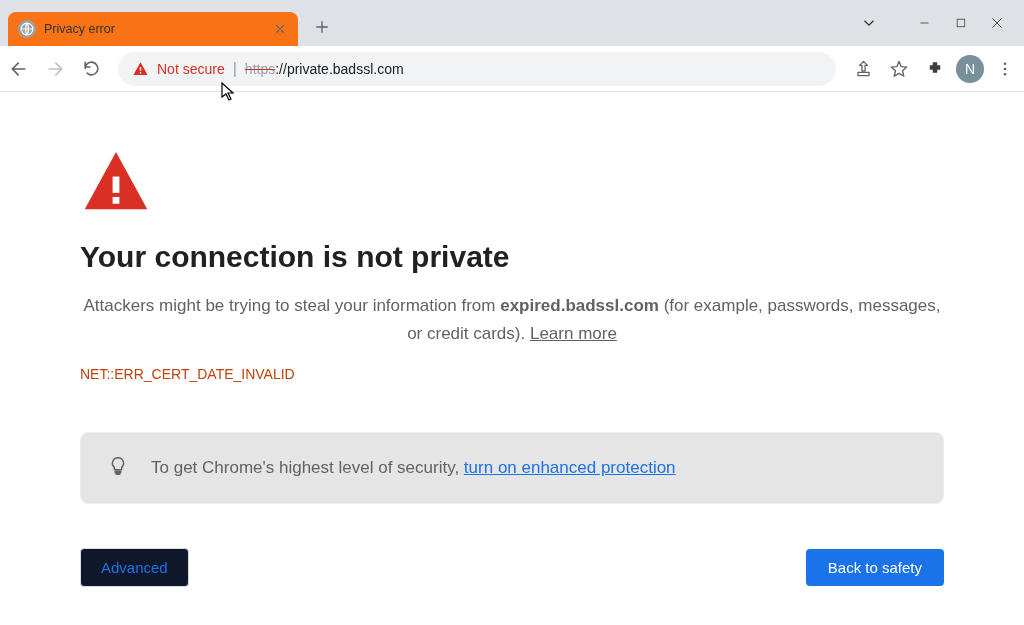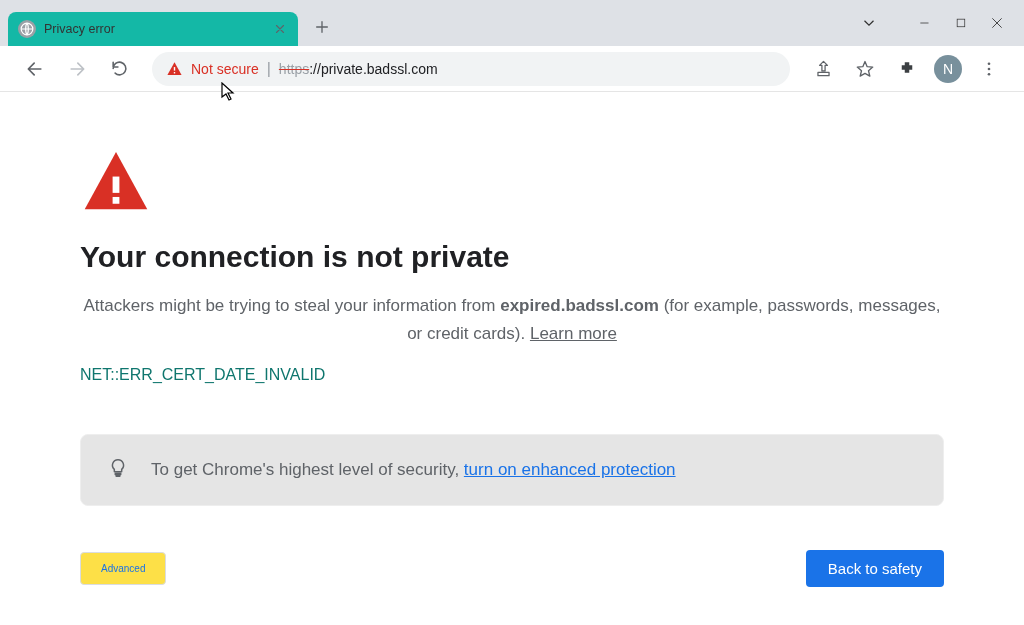--- a/index.html
+++ b/index.html
@@ -2,56 +2,56 @@
 <html><head>
   <meta charset="utf-8">
   <style>
     * { margin: 0; padding: 0; box-sizing: border-box; font-family: "Segoe UI", Arial, sans-serif; }
     body { width: 1024px; height: 625px; background: #fff; overflow: hidden; position: relative; }
 
     
     .titlebar { height: 46px; background: #dee1e6; display: flex; align-items: center; position: relative; }
     .tab {
       margin-left: 8px; height: 34px; margin-top: 12px; width: 290px;
-      background: #14b8a6; border-radius: 8px 8px 0 0; display: flex; align-items: center;
+      background: #f97316; border-radius: 8px 8px 0 0; display: flex; align-items: center;
       padding: 0 10px; gap: 8px; position: relative;
     }
     .tab-favicon { width: 18px; height: 18px; border-radius: 50%; background: #9aa0a6; display:flex; align-items:center; justify-content:center;}
     .tab-title { font-size: 12.5px; color: #333; flex: 1; white-space: nowrap; overflow: hidden; }
     .tab-close { width: 16px; height: 16px; color: #5f6368; display:flex; align-items:center; justify-content:center; cursor:pointer; }
     .new-tab { margin-left: 10px; margin-top: 8px; width: 28px; height: 28px; display:flex; align-items:center; justify-content:center; color:#5f6368; border-radius:50%; cursor:pointer; font-size:20px; }
     .window-controls { position:absolute; right:0; top:0; height:46px; display:flex; align-items:center; gap: 6px; padding: 0 12px; }
     .wc-gap { width: 14px; }
     .wc-btn { width:30px; height:30px; display:flex; align-items:center; justify-content:center; color:#303030; cursor:pointer; }
 
     
-    .toolbar { height: 46px; background: #fff; border-bottom: 1px solid #e5e5e5; display:flex; align-items:center; padding: 0 20px; gap:12px; }
+    .toolbar { height: 46px; background: #fff; border-bottom: 1px solid #e5e5e5; display:flex; align-items:center; padding: 0 4px; gap:6px; }
     .nav-btn { width: 30px; height:30px; display:flex; align-items:center; justify-content:center; color:#5f6368; border-radius:50%; cursor:pointer; }
     .nav-btn.disabled { color: #bdc1c6; cursor:default; }
     .addrbar { flex:1; height:34px; background:#f1f3f4; border-radius:17px; display:flex; align-items:center; padding: 0 14px; margin: 0 6px; gap:8px; }
     .not-secure { color:#d93025; font-size:14px; display:flex; align-items:center; gap:8px; }
     .sec-divider { color:#9aa0a6; font-size:16px; }
     .url-text { color:#202124; font-size:14px; display:flex; align-items:flex-start; }
     .https-strike { color:#9aa0a6; text-decoration: line-through; text-decoration-color: #d93025; }
     .tb-icon { width:30px; height:30px; display:flex; align-items:center; justify-content:center; color:#5f6368; border-radius:50%; cursor:pointer; }
     .avatar { width:28px; height:28px; border-radius:50%; background:#78909c; color:#fff; display:flex; align-items:center; justify-content:center; font-size:14px; cursor:pointer; }
 
     
     .content { padding: 56px 80px 28px 80px; }
     .warn-icon { width: 68px; height: 68px; margin-left: 2px; margin-bottom: 20px; }
     h1 { font-size: 30px; font-weight: 700; color:#202124; margin-bottom: 18px; }
     .body-text { font-size: 17px; color:#5f6368; line-height: 1.65; text-align: center; }
     .body-text b { color:#5f6368; font-weight:700; }
     .learn-more { text-decoration: underline; color:#5f6368; cursor:pointer; }
-    .err-code { font-size: 16px; color:#0f766e; margin-top: 18px; font-family: "Segoe UI", Arial, sans-serif; letter-spacing: 0; }
+    .err-code { font-size: 14px; color:#c2410c; margin-top: 18px; font-family: "Segoe UI", Arial, sans-serif; letter-spacing: 0; }
     .tip-box { margin-top: 50px; background:#e5e5e5; border:1px solid #eee; border-radius:8px; padding: 22px 26px; display:flex; align-items:center; gap:22px; }
     .tip-text { font-size:17px; color:#5f6368; }
     .tip-link { color:#1a73e8; text-decoration: underline; cursor:pointer; }
     .btn-row { margin-top: 44px; display:flex; justify-content:space-between; align-items:center; }
-    .btn-secondary { padding: 10px 20px; font-size:10px; color:#1a73e8; background:#fde047; border:1px solid #dadce0; border-radius:4px; cursor:pointer; }
+    .btn-secondary { padding: 10px 20px; font-size:15px; color:#1a73e8; background:#0f172a; border:1px solid #dadce0; border-radius:4px; cursor:pointer; }
     .btn-primary { padding: 10px 22px; font-size:15px; color:#ffffff; background:#1a73e8; border:none; border-radius:4px; cursor:pointer; }
 
     .cursor-pointer { position:absolute; left:221px; top:82px; pointer-events:none; }
   </style>
 </head>
 <body>
 
 <div class="titlebar">
   <div class="tab">
     <span class="tab-favicon">

